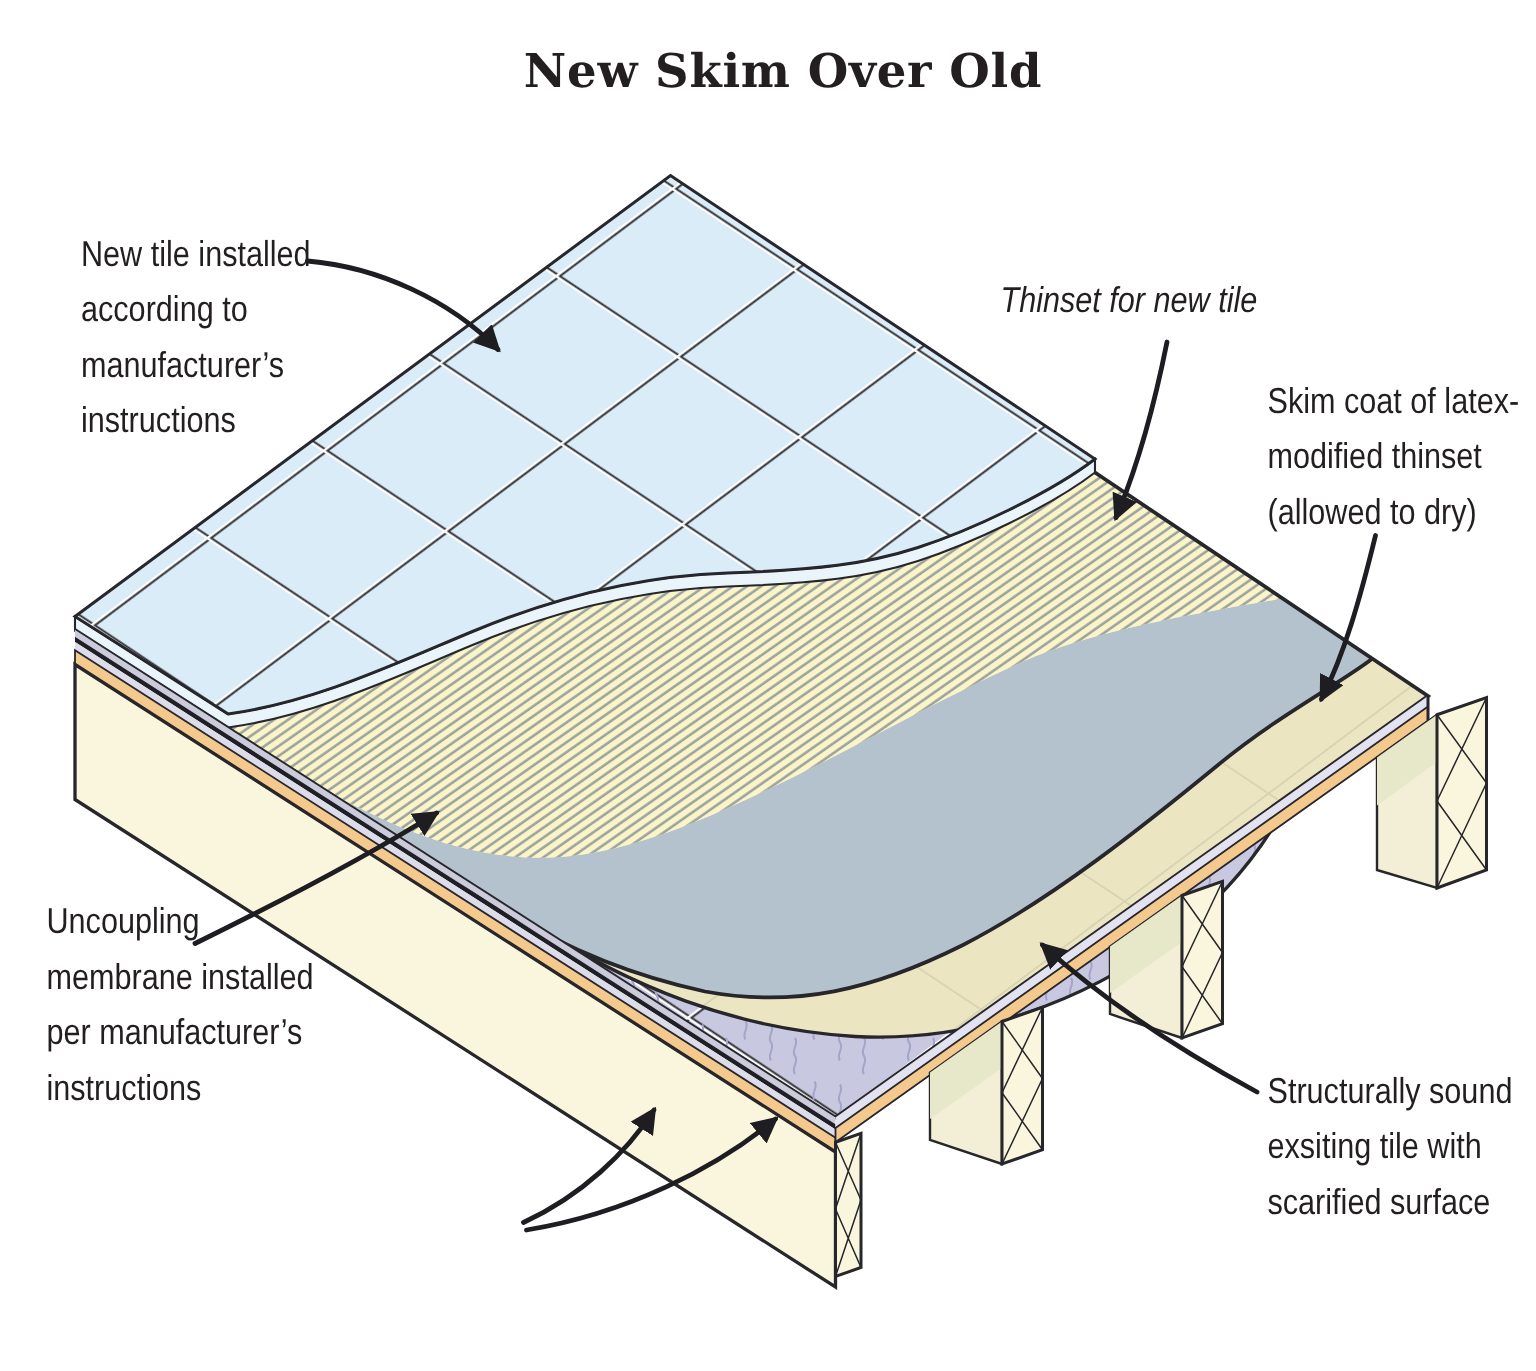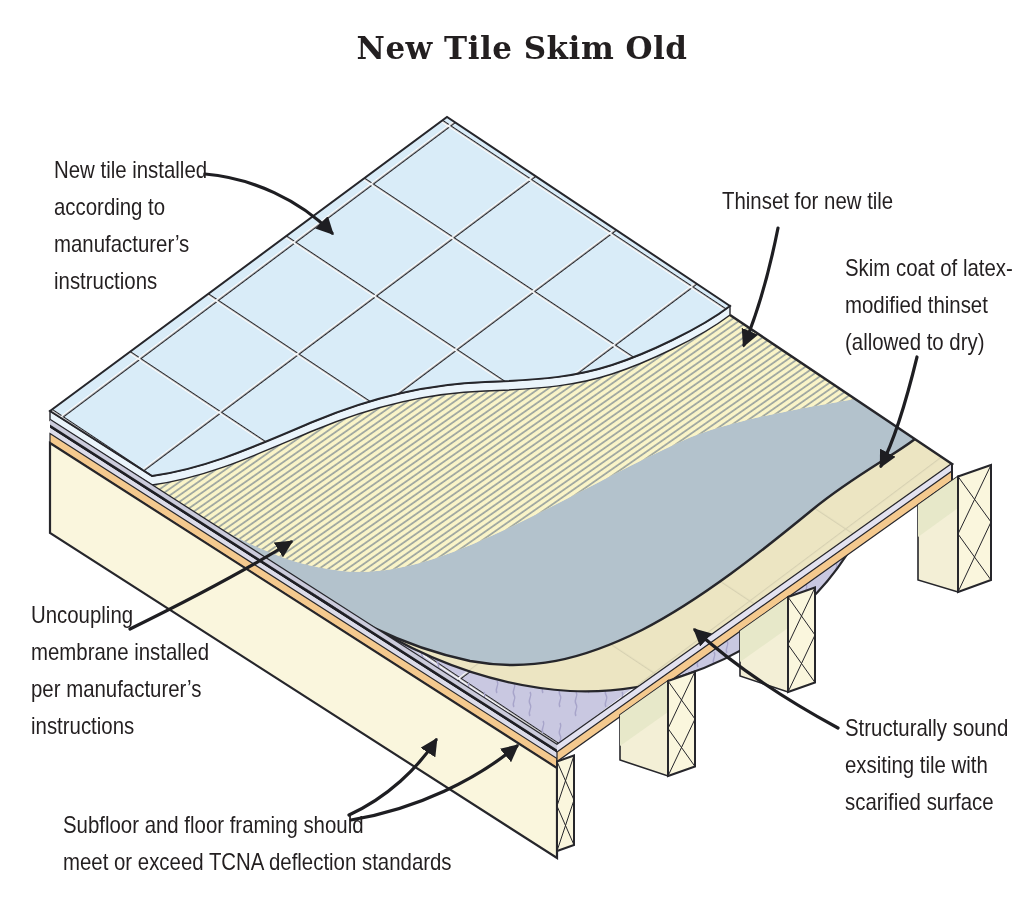--- a/index.html
+++ b/index.html
@@ -157,32 +157,32 @@
       <path d="M205,174 C252,178 300,200 332,233" marker-end="url(#ah)"></path>
       <path d="M778,228 C770,268 758,312 744,345" marker-end="url(#ah)"></path>
       <path d="M917,357 C907,398 896,437 881,466" marker-end="url(#ah)"></path>
       <path d="M130,629 C183,603 243,572 291,542" marker-end="url(#ah)"></path>
       <path d="M349,815 C388,797 418,768 436,740" marker-end="url(#ah)"></path>
       <path d="M351,820 C418,809 477,779 517,746" marker-end="url(#ah)"></path>
       <path d="M838,728 C790,702 737,668 695,630" marker-end="url(#ah)"></path>
     </g>
   </svg>
 
-  <div class="title">New Tile Skim Old</div>
+  <div class="title">New Skim Over Old</div>
 
   <div class="lbl" style="left:54px;top:151px;">
     <div class="inner">
       <div>New tile installed</div>
       <div>according to</div>
       <div>manufacturer’s</div>
       <div>instructions</div>
     </div>
   </div>
 
-  <div class="lbl" style="left:722px;top:182px;">
+  <div class="lbl" style="left:667px;top:182px;font-style:italic;">
     <div class="inner">
       <div>Thinset for new tile</div>
     </div>
   </div>
 
   <div class="lbl" style="left:845px;top:249px;">
     <div class="inner">
       <div>Skim coat of latex-</div>
       <div>modified thinset</div>
       <div>(allowed to dry)</div>
@@ -191,26 +191,20 @@
 
   <div class="lbl" style="left:31px;top:596px;">
     <div class="inner">
       <div>Uncoupling</div>
       <div>membrane installed</div>
       <div>per manufacturer’s</div>
       <div>instructions</div>
     </div>
   </div>
 
-  <div class="lbl" style="left:63px;top:806px;">
-    <div class="inner">
-      <div>Subfloor and floor framing should</div>
-      <div>meet or exceed TCNA deflection standards</div>
-    </div>
-  </div>
 
   <div class="lbl" style="left:845px;top:709px;">
     <div class="inner">
       <div>Structurally sound</div>
       <div>exsiting tile with</div>
       <div>scarified surface</div>
     </div>
   </div>
 
 </div>

